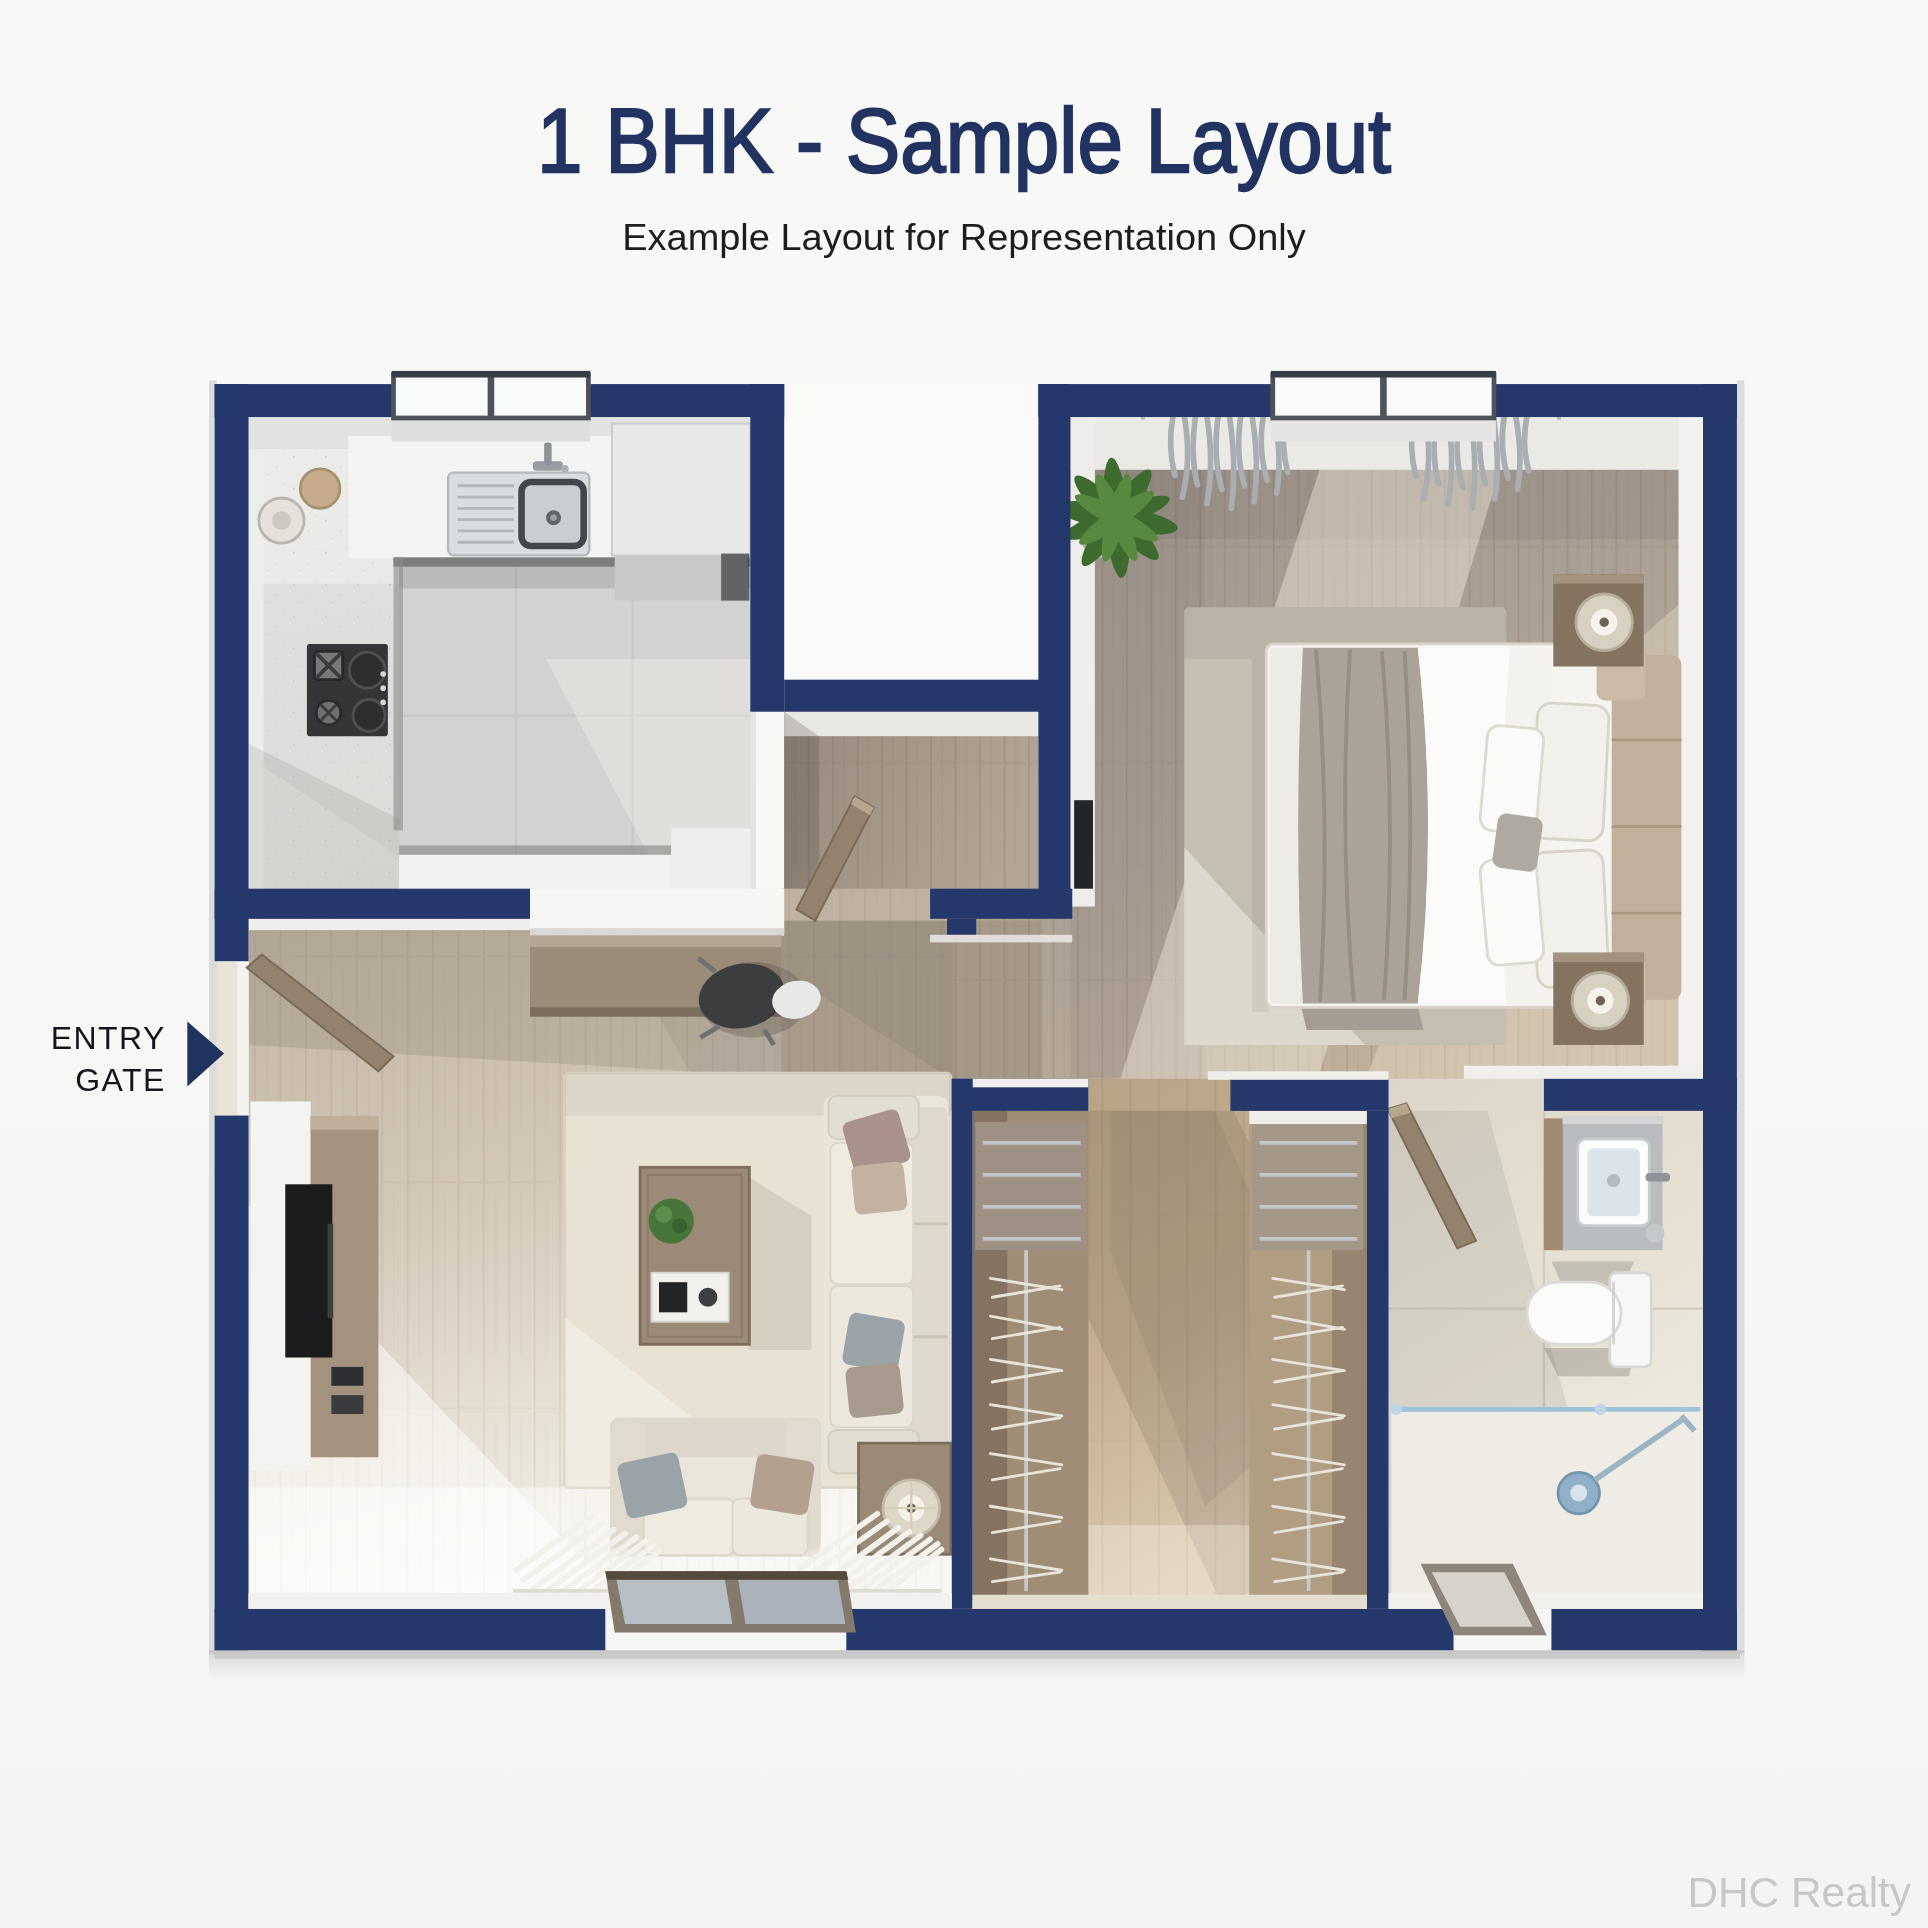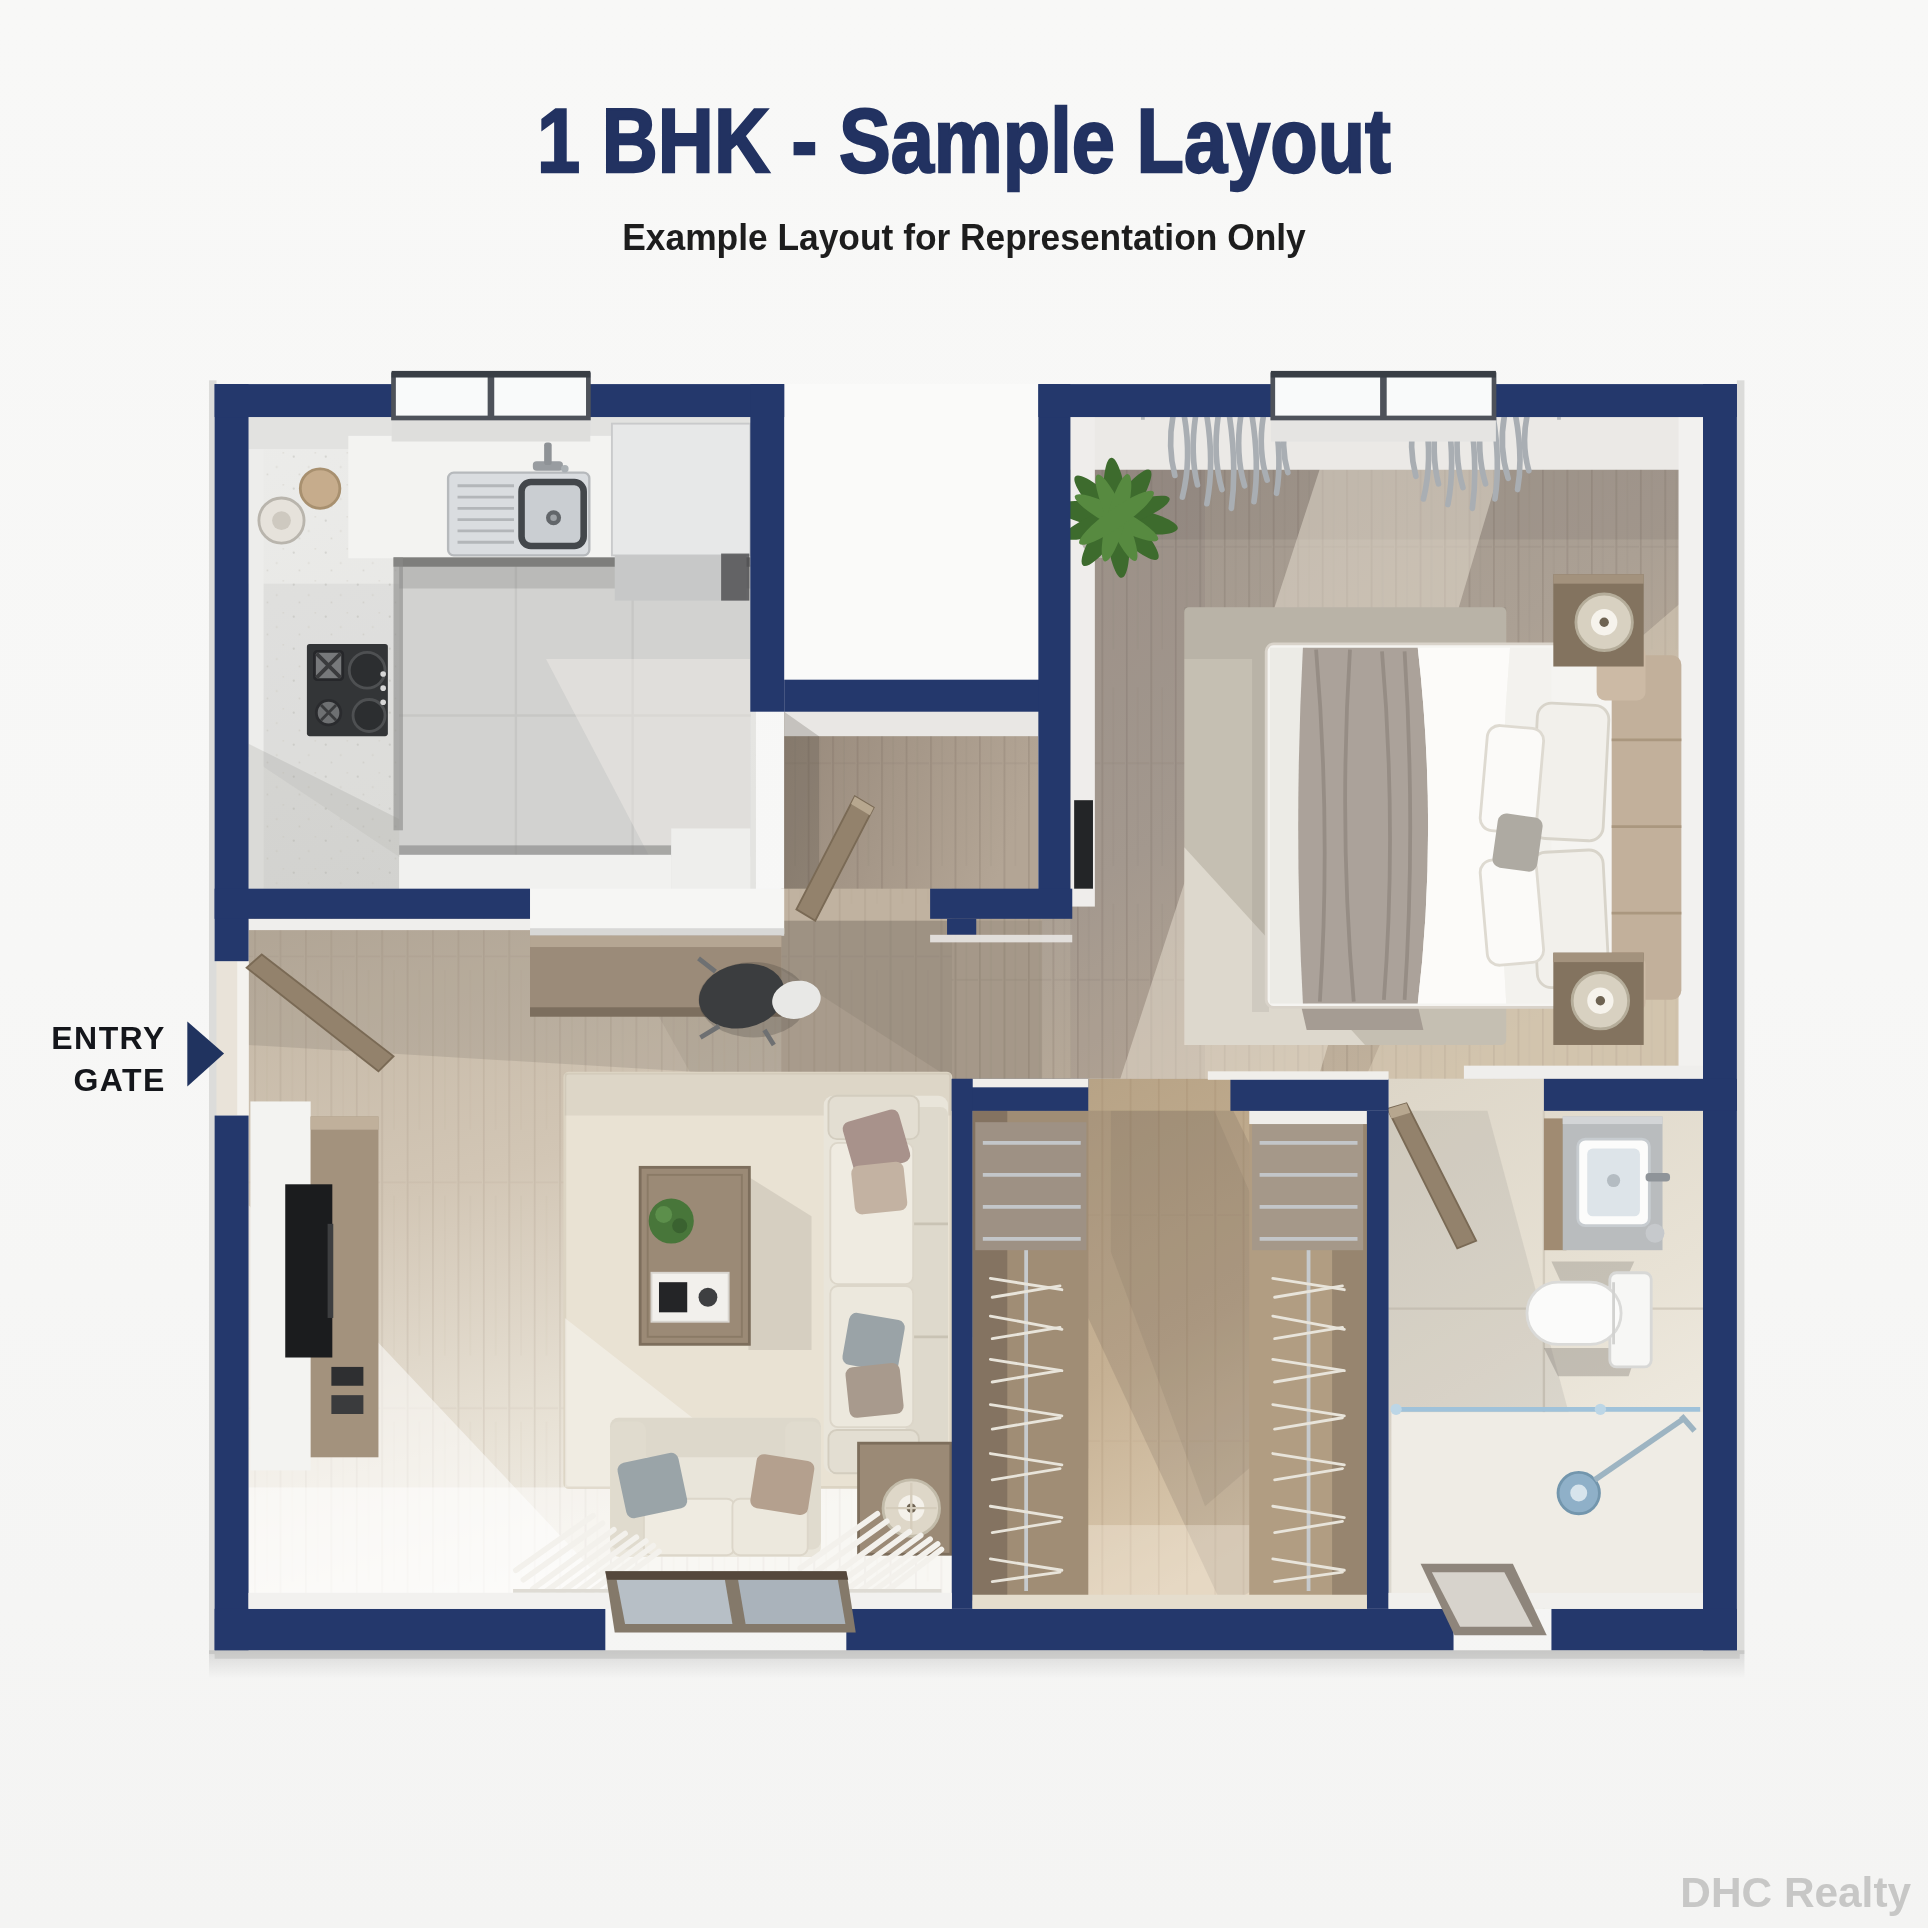--- a/index.html
+++ b/index.html
@@ -1,16 +1,16 @@
 <!DOCTYPE html>
 <html style="font-size:15px"><head>
 <meta charset="utf-8">
 <style>
 html,body{margin:0;padding:0;}
-#page{position:relative;width:1928px;height:1928px;overflow:hidden;background:#f7f7f6;font-family:"Liberation Sans",sans-serif;font-weight:bold;}
+#page{position:relative;width:1928px;height:1928px;overflow:hidden;background:#f7f7f6;font-family:"Liberation Sans",sans-serif;}
 #page svg{position:absolute;top:0;left:0;display:block;}
 </style>
 </head>
 <body>
 <div id="page">
 <svg width="1928" height="1928" viewBox="0 0 2048 2048">
 <defs>
 <pattern id="spk" width="34" height="34" patternUnits="userSpaceOnUse">
 <circle cx="6" cy="9" r="1.2" fill="#d4d4d0"></circle>
           <circle cx="22" cy="20" r="1.0" fill="#dbd9d4"></circle>

